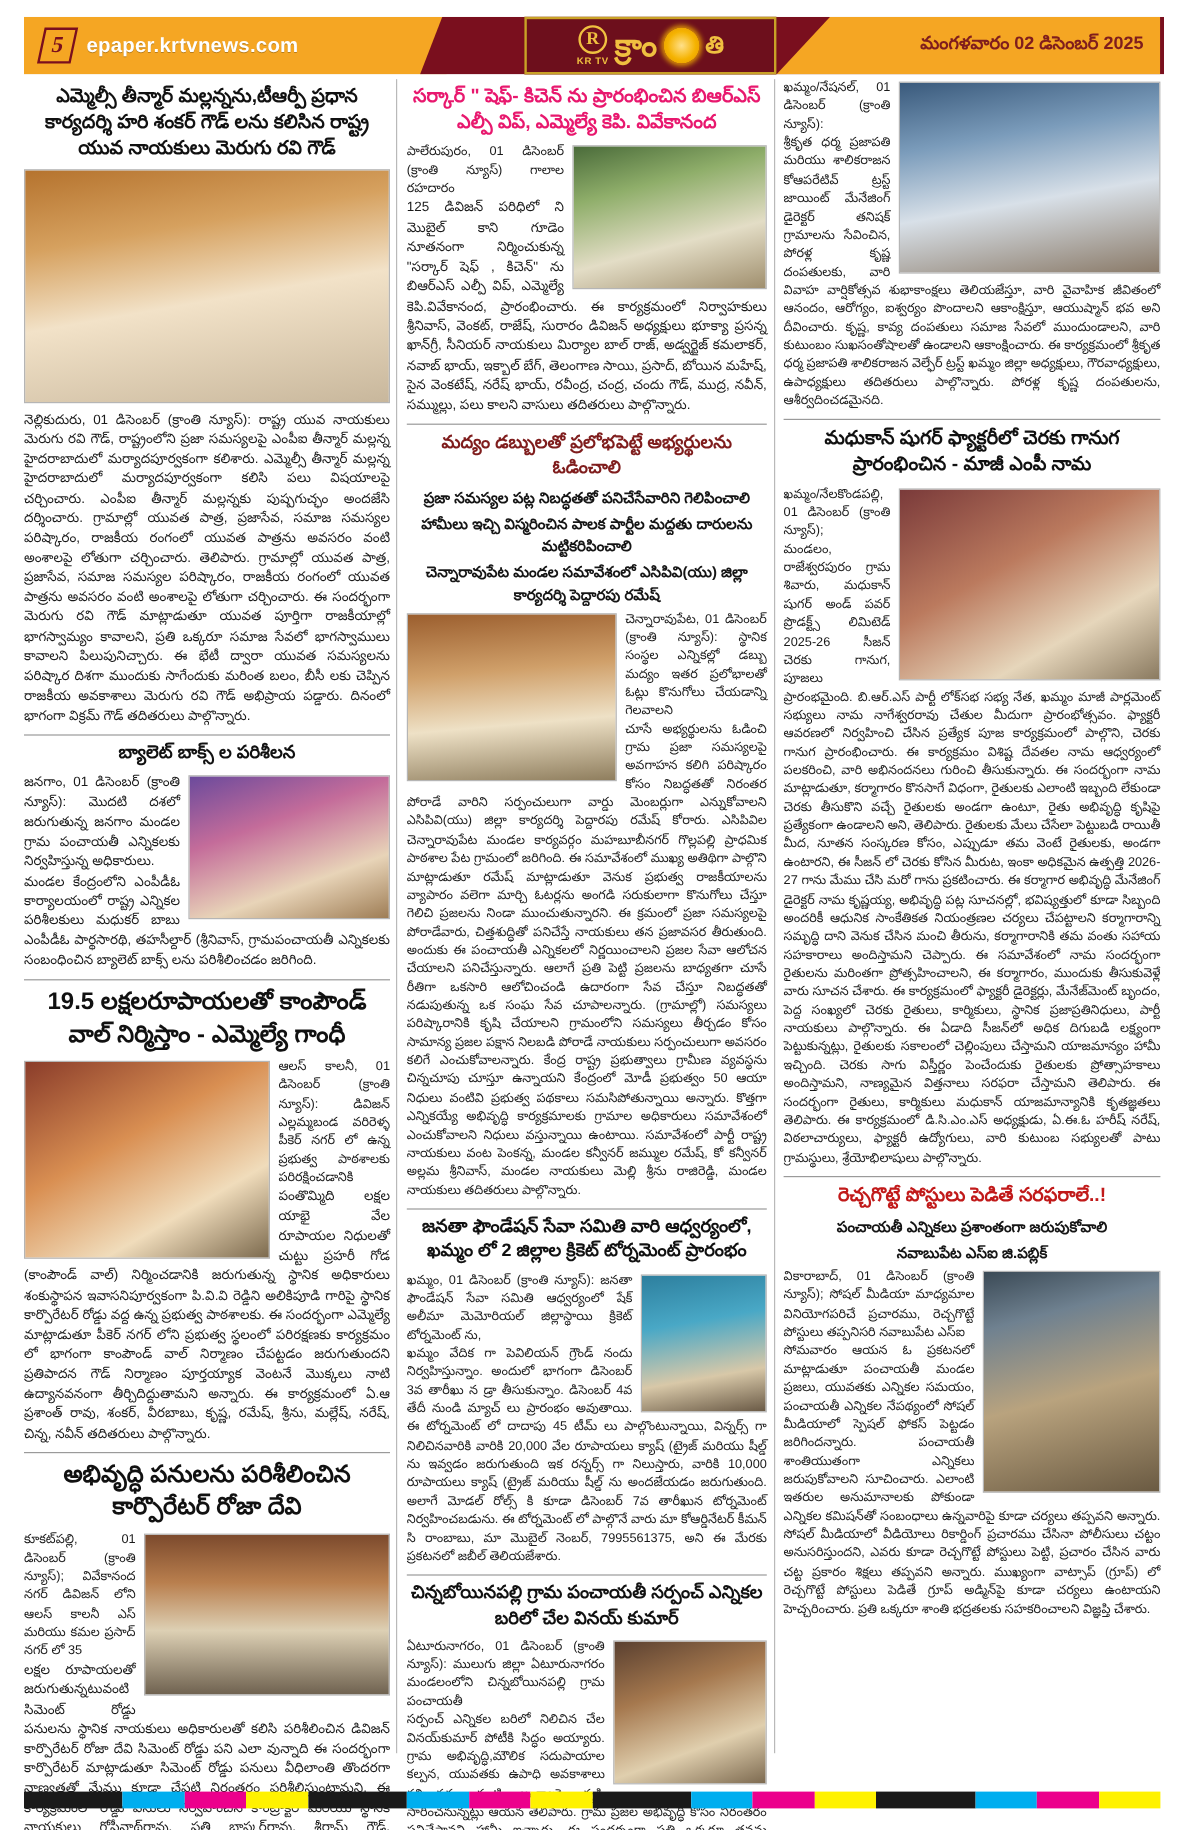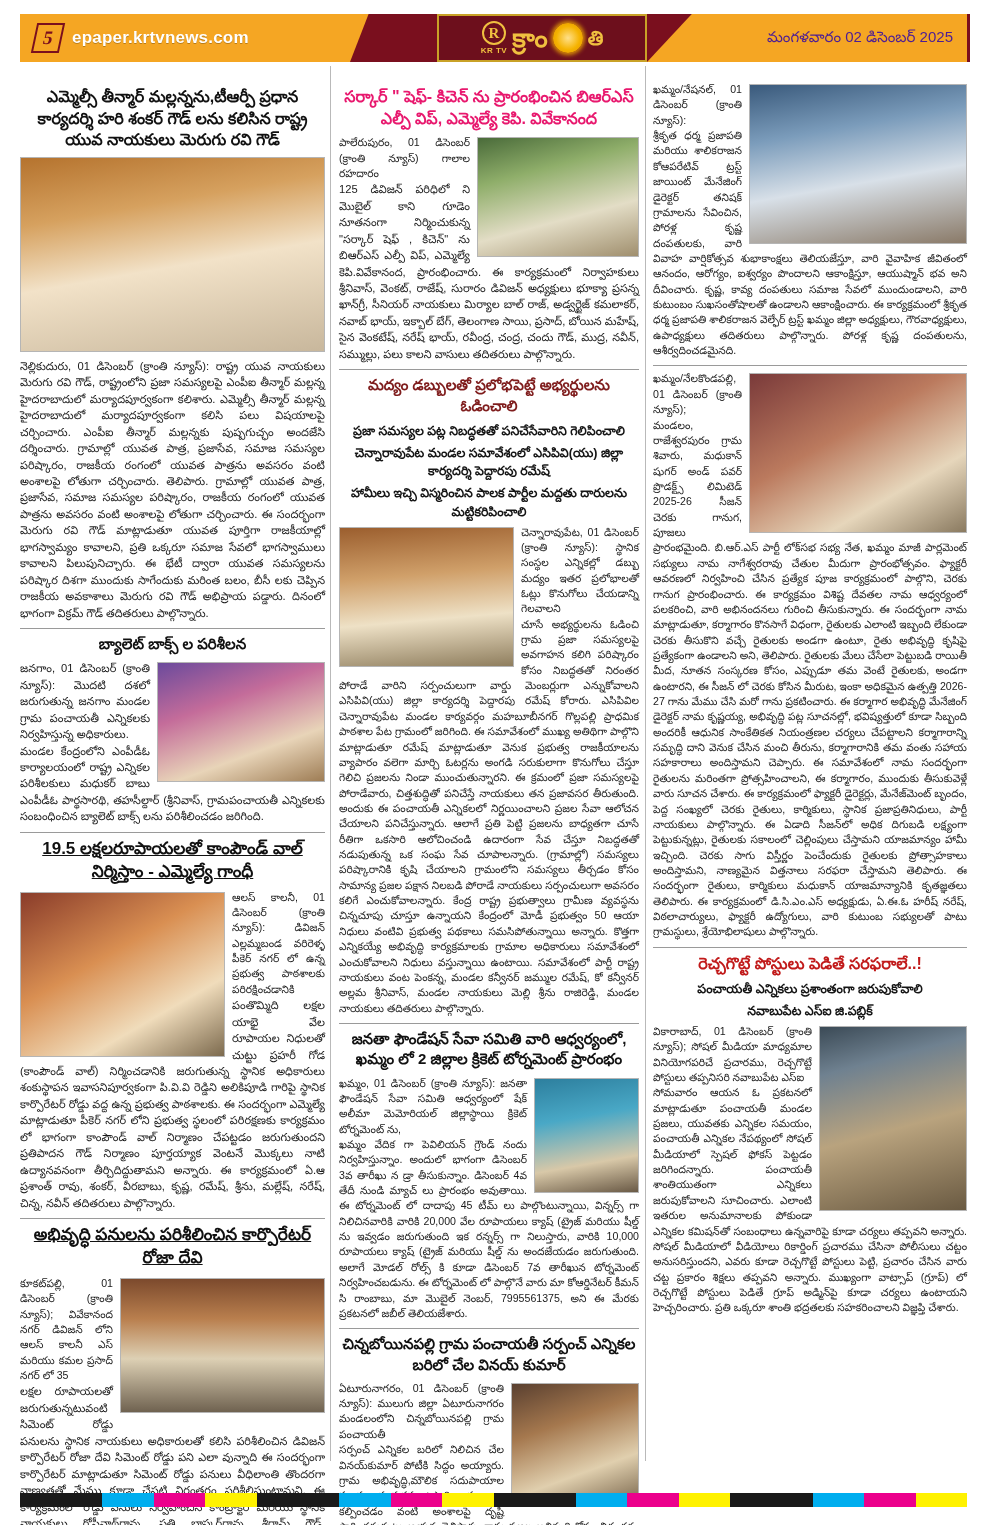--- a/index.html
+++ b/index.html
@@ -56,22 +56,22 @@
   }
   .mh-right {
     position: absolute; right: 0; top: 0;
     width: 320px; height: 48px;
     background: #f5a623;
     clip-path: polygon(14% 0, 100% 0, 100% 100%, 0 100%);
     display: flex; align-items: center; justify-content: flex-end;
   }
   .mh-date {
     margin-right: 14px;
-    color: #4c1d95;
-    font-weight: normal;
+    color: #7f1d1d;
+    font-weight: bold;
     font-size: 15px;
   }
   .logo-box {
     position: absolute; left: 437px; top: 14px;
     width: 210px; height: 48px;
     background: #6d0f1c;
     border: 2px solid #c9a227;
     display: flex; align-items: center; justify-content: center; gap: 5px;
   }
   .logo-kr {
@@ -94,40 +94,40 @@
     width: 30px; height: 30px; border-radius: 50%;
     background: radial-gradient(circle, #ffe08a 0%, #f5b301 55%, #e08f00 100%);
     box-shadow: 0 0 4px 2px rgba(245,179,1,.8);
   }
 
   
   .cols {
     position: absolute; left: 20px; top: 66px;
     width: 947px; height: 1400px;
   }
-  .col { position: absolute; top: 16px; height: 1400px; }
+  .col { position: absolute; top: 0; height: 1400px; }
   .col-1 { left: 0px;   width: 305px; }
   .col-2 { left: 319px; width: 300px; }
   .col-3 { left: 633px; width: 314px; }
   .vrule {
     position: absolute; top: 0; width: 1px; height: 1395px;
     background: #b9b9b9;
   }
   .vrule-1 { left: 310px; }
   .vrule-2 { left: 625px; }
 
   
   .hl {
     text-align: center;
     font-weight: bold;
     line-height: 1.35;
     color: #111;
     margin: 4px 0 6px 0;
   }
-  .hl-xl { font-size: 17px; text-decoration: underline; }
+  .hl-xl { font-size: 20px; }
   .hl-lg { font-size: 16px; }
   .hl-md { font-size: 15px; }
   .hl-pink  { color: #e8186e; }
   .hl-red   { color: #7f1d1d; }
   .hl-red2  { color: #c11a1a; }
 
   .subhl {
     text-align: center; font-weight: bold;
     font-size: 12.5px; line-height: 1.5; color: #151515;
     margin-bottom: 3px;
@@ -255,22 +255,22 @@
         <div class="photo ph-e wrap-right" style="height:120px;width:162px"></div>
         <div class="body-txt small">పాలేరుపురం, 01 డిసెంబర్ (క్రాంతి న్యూస్) గాలాల రహదారం</div>
         <div class="body-txt">125 డివిజన్ పరిధిలో ని మొబైల్ కాని గూడెం నూతనంగా నిర్మించుకున్న "సర్కార్ షెఫ్ , కిచెన్" ను బిఆర్ఎస్ ఎల్పీ విప్, ఎమ్మెల్యే కెపి.వివేకానంద, ప్రారంభించారు. ఈ కార్యక్రమంలో నిర్వాహకులు శ్రీనివాస్, వెంకట్, రాజేష్, సురారం డివిజన్ అధ్యక్షులు భూక్యా ప్రసన్న ఖాన్‌గ్రీ, సీనియర్ నాయకులు మిర్యాల బాల్ రాజ్, అడ్వర్టైజ్ కమలాకర్, నవాబ్ భాయ్, ఇక్బాల్ బేగ్, తెలంగాణ సాయి, ప్రసాద్, బోయిన మహేష్, సైన వెంకటేష్, నరేష్ భాయ్, రవీంద్ర, చంద్ర, చందు గౌడ్, ముద్ర, నవీన్, సమ్ముల్లు, పలు కాలని వాసులు తదితరులు పాల్గొన్నారు.</div>
       </div>
 
       <div class="hr"></div>
 
       <div class="clearfix">
         <div class="hl hl-md hl-red">మద్యం డబ్బులతో ప్రలోభపెట్టే అభ్యర్థులను ఓడించాలి</div>
         <div class="subhl">ప్రజా సమస్యల పట్ల నిబద్ధతతో పనిచేసేవారిని గెలిపించాలి</div>
+        <div class="subhl">హామీలు ఇచ్చి విస్మరించిన పాలక పార్టీల మద్దతు దారులను మట్టికరిపించాలి</div>
         <div class="subhl">చెన్నారావుపేట మండల సమావేశంలో ఎసిపివి(యు) జిల్లా కార్యదర్శి పెద్దారపు రమేష్</div>
-        <div class="subhl">హామీలు ఇచ్చి విస్మరించిన పాలక పార్టీల మద్దతు దారులను మట్టికరిపించాలి</div>
         <div class="photo ph-f wrap-left" style="height:140px;width:175px"></div>
         <div class="body-txt small">చెన్నారావుపేట, 01 డిసెంబర్ (క్రాంతి న్యూస్): స్థానిక సంస్థల ఎన్నికల్లో డబ్బు మద్యం ఇతర ప్రలోభాలతో ఓట్లు కొనుగోలు చేయడాన్ని గెలవాలని</div>
         <div class="body-txt small">చూసే అభ్యర్థులను ఓడించి గ్రామ ప్రజా సమస్యలపై అవగాహన కలిగి పరిష్కారం కోసం నిబద్ధతతో నిరంతర పోరాడే వారిని సర్పంచులుగా వార్డు మెంబర్లుగా ఎన్నుకోవాలని ఎసిపివి(యు) జిల్లా కార్యదర్శి పెద్దారపు రమేష్ కోరారు. ఎసిపివిల చెన్నారావుపేట మండల కార్యవర్గం మహబూబీనగర్ గొల్లపల్లి ప్రాధమిక పాఠశాల పేట గ్రామంలో జరిగింది. ఈ సమావేశంలో ముఖ్య అతిథిగా పాల్గొని మాట్లాడుతూ రమేష్ మాట్లాడుతూ వెనుక ప్రభుత్వ రాజకీయాలను వ్యాపారం వలెగా మార్చి ఓటర్లను అంగడి సరుకులాగా కొనుగోలు చేస్తూ గెలిచి ప్రజలను నిండా ముంచుతున్నారని. ఈ క్రమంలో ప్రజా సమస్యలపై పోరాడేవారు, చిత్తశుద్ధితో పనిచేస్తే నాయకులు తన ప్రజావసర తీరుతుంది. అందుకు ఈ పంచాయతీ ఎన్నికలలో నిర్ణయించాలని ప్రజల సేవా ఆలోచన చేయాలని పనిచేస్తున్నారు. ఆలాగే ప్రతి పెట్టి ప్రజలను బాధ్యతగా చూసే రీతిగా ఒకసారి ఆలోచించండి ఉదారంగా సేవ చేస్తూ నిబద్ధతతో నడుపుతున్న ఒక సంఘ సేవ చూపాలన్నారు. (గ్రామాల్లో) సమస్యలు పరిష్కారానికి కృషి చేయాలని గ్రామంలోని సమస్యలు తీర్చడం కోసం సామాన్య ప్రజల పక్షాన నిలబడి పోరాడే నాయకులు సర్పంచులుగా అవసరం కలిగే ఎంచుకోవాలన్నారు. కేంద్ర రాష్ట్ర ప్రభుత్వాలు గ్రామీణ వ్యవస్థను చిన్నచూపు చూస్తూ ఉన్నాయని కేంద్రంలో మోడీ ప్రభుత్వం 50 ఆయా నిధులు వంటివి ప్రభుత్వ పథకాలు సమసిపోతున్నాయి అన్నారు. కొత్తగా ఎన్నికయ్యే అభివృద్ధి కార్యక్రమాలకు గ్రామాల అధికారులు సమావేశంలో ఎంచుకోవాలని నిధులు వస్తున్నాయి ఉంటాయి. సమావేశంలో పార్టీ రాష్ట్ర నాయకులు వంట పెంకన్న, మండల కన్వీనర్ జమ్ముల రమేష్, కో కన్వీనర్ అల్లమ శ్రీనివాస్, మండల నాయకులు మెల్లి శ్రీను రాజిరెడ్డి, మండల నాయకులు తదితరులు పాల్గొన్నారు.</div>
       </div>
 
       <div class="hr"></div>
 
       <div class="clearfix">
         <div class="hl hl-md">జనతా ఫౌండేషన్ సేవా సమితి వారి ఆధ్వర్యంలో, ఖమ్మం లో 2 జిల్లాల క్రికెట్ టోర్నమెంట్ ప్రారంభం</div>
         <div class="photo cyan-portrait wrap-right" style="height:115px;width:105px"></div>
@@ -292,20 +292,21 @@
 
       <div class="clearfix">
         <div class="photo ph-h wrap-right" style="height:160px;width:218px"></div>
         <div class="body-txt small">ఖమ్మం/నేషనల్, 01 డిసెంబర్ (క్రాంతి న్యూస్):</div>
         <div class="body-txt small">శ్రీకృత ధర్మ ప్రజాపతి మరియు శాలికరాజన కోఆపరేటివ్ ట్రస్ట్ జాయింట్ మేనేజింగ్ డైరెక్టర్ తనిషక్ గ్రామాలను సేవించిన, పోరళ్ల కృష్ణ దంపతులకు, వారి వివాహ వార్షికోత్సవ శుభాకాంక్షలు తెలియజేస్తూ, వారి వైవాహిక జీవితంలో ఆనందం, ఆరోగ్యం, ఐశ్వర్యం పొందాలని ఆకాంక్షిస్తూ, ఆయుష్మాన్ భవ అని దీవించారు. కృష్ణ, కావ్య దంపతులు సమాజ సేవలో ముందుండాలని, వారి కుటుంబం సుఖసంతోషాలతో ఉండాలని ఆకాంక్షించారు. ఈ కార్యక్రమంలో శ్రీకృత ధర్మ ప్రజాపతి శాలికరాజన వెల్ఫేర్ ట్రస్ట్ ఖమ్మం జిల్లా అధ్యక్షులు, గౌరవాధ్యక్షులు, ఉపాధ్యక్షులు తదితరులు పాల్గొన్నారు. పోరళ్ల కృష్ణ దంపతులను, ఆశీర్వదించడమైనది.</div>
       </div>
 
       <div class="hr"></div>
 
       <div class="clearfix">
+        <div class="hl hl-lg">మధుకాన్ షుగర్ ఫ్యాక్టరీలో చెరకు గానుగ ప్రారంభించిన - మాజీ ఎంపీ నామ</div>
         <div class="photo ph-i wrap-right" style="height:160px;width:218px"></div>
         <div class="body-txt small">ఖమ్మం/నేలకొండపల్లి, 01 డిసెంబర్ (క్రాంతి న్యూస్);</div>
         <div class="body-txt small">మండలం, రాజేశ్వరపురం గ్రామ శివారు, మధుకాన్ షుగర్ అండ్ పవర్ ప్రొడక్ట్స్ లిమిటెడ్ 2025-26 సీజన్ చెరకు గానుగ, పూజలు ప్రారంభమైంది. బి.ఆర్.ఎస్ పార్టీ లోక్‌సభ సభ్య నేత, ఖమ్మం మాజీ పార్లమెంట్ సభ్యులు నామ నాగేశ్వరరావు చేతుల మీదుగా ప్రారంభోత్సవం. ఫ్యాక్టరీ ఆవరణలో నిర్వహించి చేసిన ప్రత్యేక పూజ కార్యక్రమంలో పాల్గొని, చెరకు గానుగ ప్రారంభించారు. ఈ కార్యక్రమం విశిష్ట దేవతల నామ ఆధ్వర్యంలో పలకరించి, వారి అభినందనలు గురించి తీసుకున్నారు. ఈ సందర్భంగా నామ మాట్లాడుతూ, కర్మాగారం కొనసాగే విధంగా, రైతులకు ఎలాంటి ఇబ్బంది లేకుండా చెరకు తీసుకొని వచ్చే రైతులకు అండగా ఉంటూ, రైతు అభివృద్ధి కృషిపై ప్రత్యేకంగా ఉండాలని అని, తెలిపారు. రైతులకు మేలు చేసేలా పెట్టుబడి రాయితీ మీద, నూతన సంస్కరణ కోసం, ఎప్పుడూ తమ వెంటే రైతులకు, అండగా ఉంటారని, ఈ సీజన్ లో చెరకు కోసిన మీరుట, ఇంకా అధికమైన ఉత్పత్తి 2026-27 గాను మేము చేసి మరో గాను ప్రకటించారు. ఈ కర్మాగార అభివృద్ధి మేనేజింగ్ డైరెక్టర్ నామ కృష్ణయ్య, అభివృద్ధి పట్ల సూచనల్లో, భవిష్యత్తులో కూడా సిబ్బంది అందరికీ ఆధునిక సాంకేతికత నియంత్రణల చర్యలు చేపట్టాలని కర్మాగారాన్ని సమృద్ధి దాని వెనుక చేసిన మంచి తీరును, కర్మాగారానికి తమ వంతు సహాయ సహకారాలు అందిస్తామని చెప్పారు. ఈ సమావేశంలో నామ సందర్భంగా రైతులను మరింతగా ప్రోత్సహించాలని, ఈ కర్మాగారం, ముందుకు తీసుకువెళ్లే వారు సూచన చేశారు. ఈ కార్యక్రమంలో ఫ్యాక్టరీ డైరెక్టర్లు, మేనేజ్‌మెంట్ బృందం, పెద్ద సంఖ్యలో చెరకు రైతులు, కార్మికులు, స్థానిక ప్రజాప్రతినిధులు, పార్టీ నాయకులు పాల్గొన్నారు. ఈ ఏడాది సీజన్‌లో అధిక దిగుబడి లక్ష్యంగా పెట్టుకున్నట్లు, రైతులకు సకాలంలో చెల్లింపులు చేస్తామని యాజమాన్యం హామీ ఇచ్చింది. చెరకు సాగు విస్తీర్ణం పెంచేందుకు రైతులకు ప్రోత్సాహకాలు అందిస్తామని, నాణ్యమైన విత్తనాలు సరఫరా చేస్తామని తెలిపారు. ఈ సందర్భంగా రైతులు, కార్మికులు మధుకాన్ యాజమాన్యానికి కృతజ్ఞతలు తెలిపారు. ఈ కార్యక్రమంలో డి.సి.ఎం.ఎస్ అధ్యక్షుడు, ఏ.ఈ.ఓ హరీష్ నరేష్, విఠలాచార్యులు, ఫ్యాక్టరీ ఉద్యోగులు, వారి కుటుంబ సభ్యులతో పాటు గ్రామస్థులు, శ్రేయోభిలాషులు పాల్గొన్నారు.</div>
       </div>
 
       <div class="hr"></div>
 
       <div class="clearfix">
         <div class="hl hl-lg hl-red2">రెచ్చగొట్టే పోస్టులు పెడితే సరఫరాలే..!</div>
         <div class="subhl">పంచాయతీ ఎన్నికలు ప్రశాంతంగా జరుపుకోవాలి</div>

